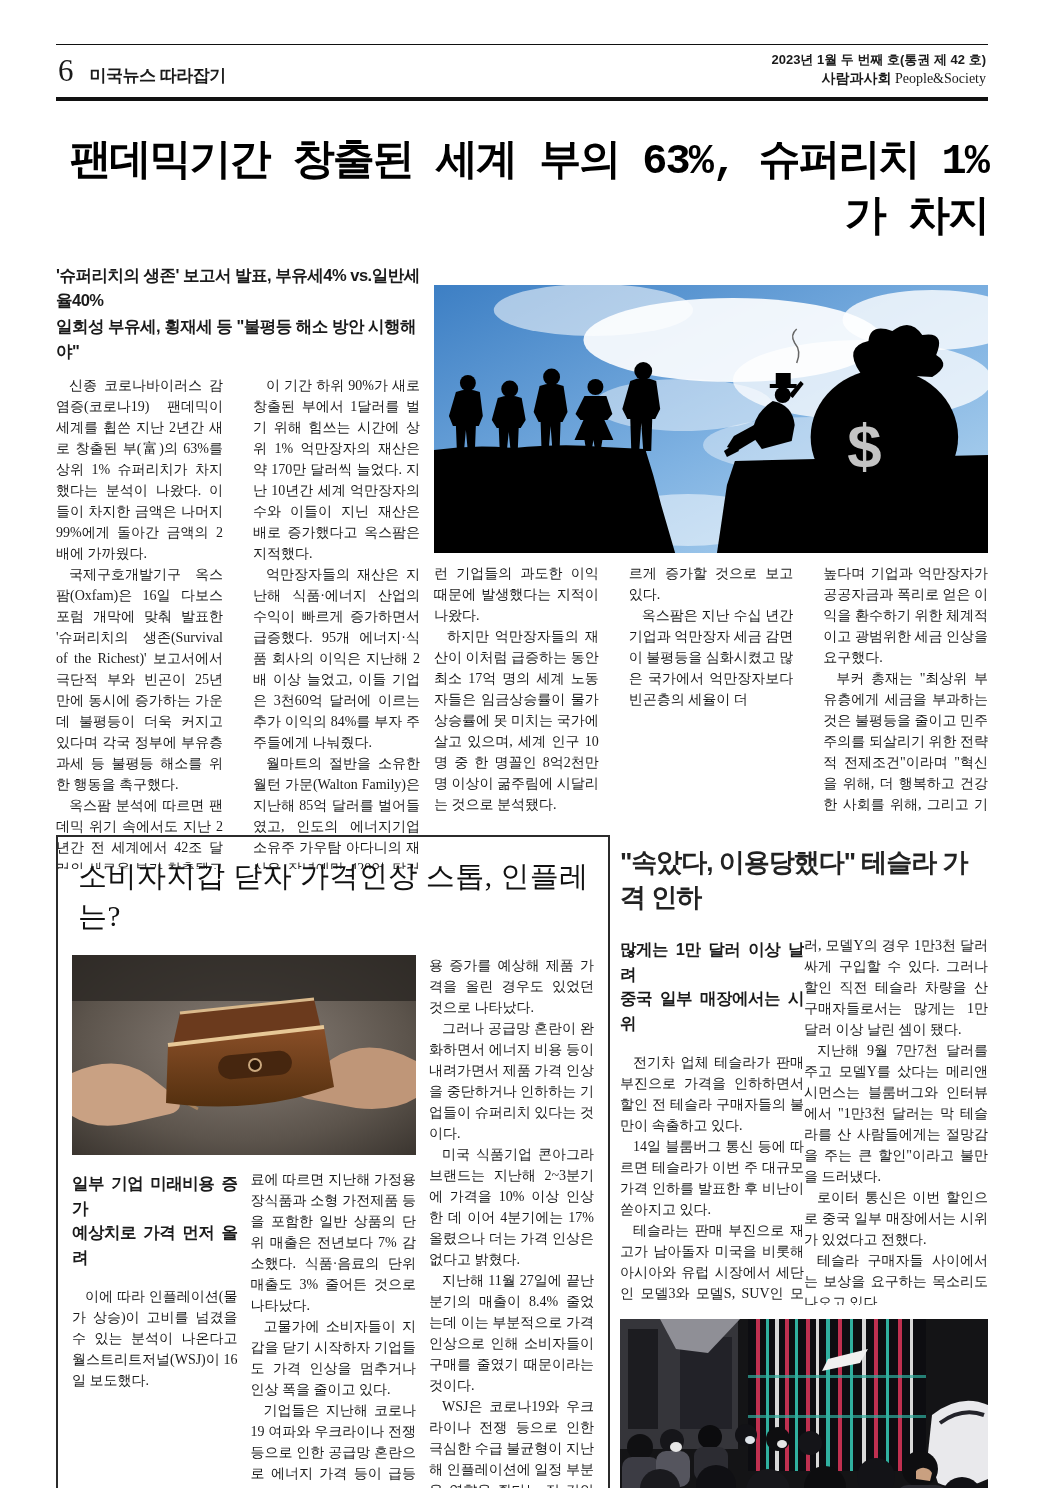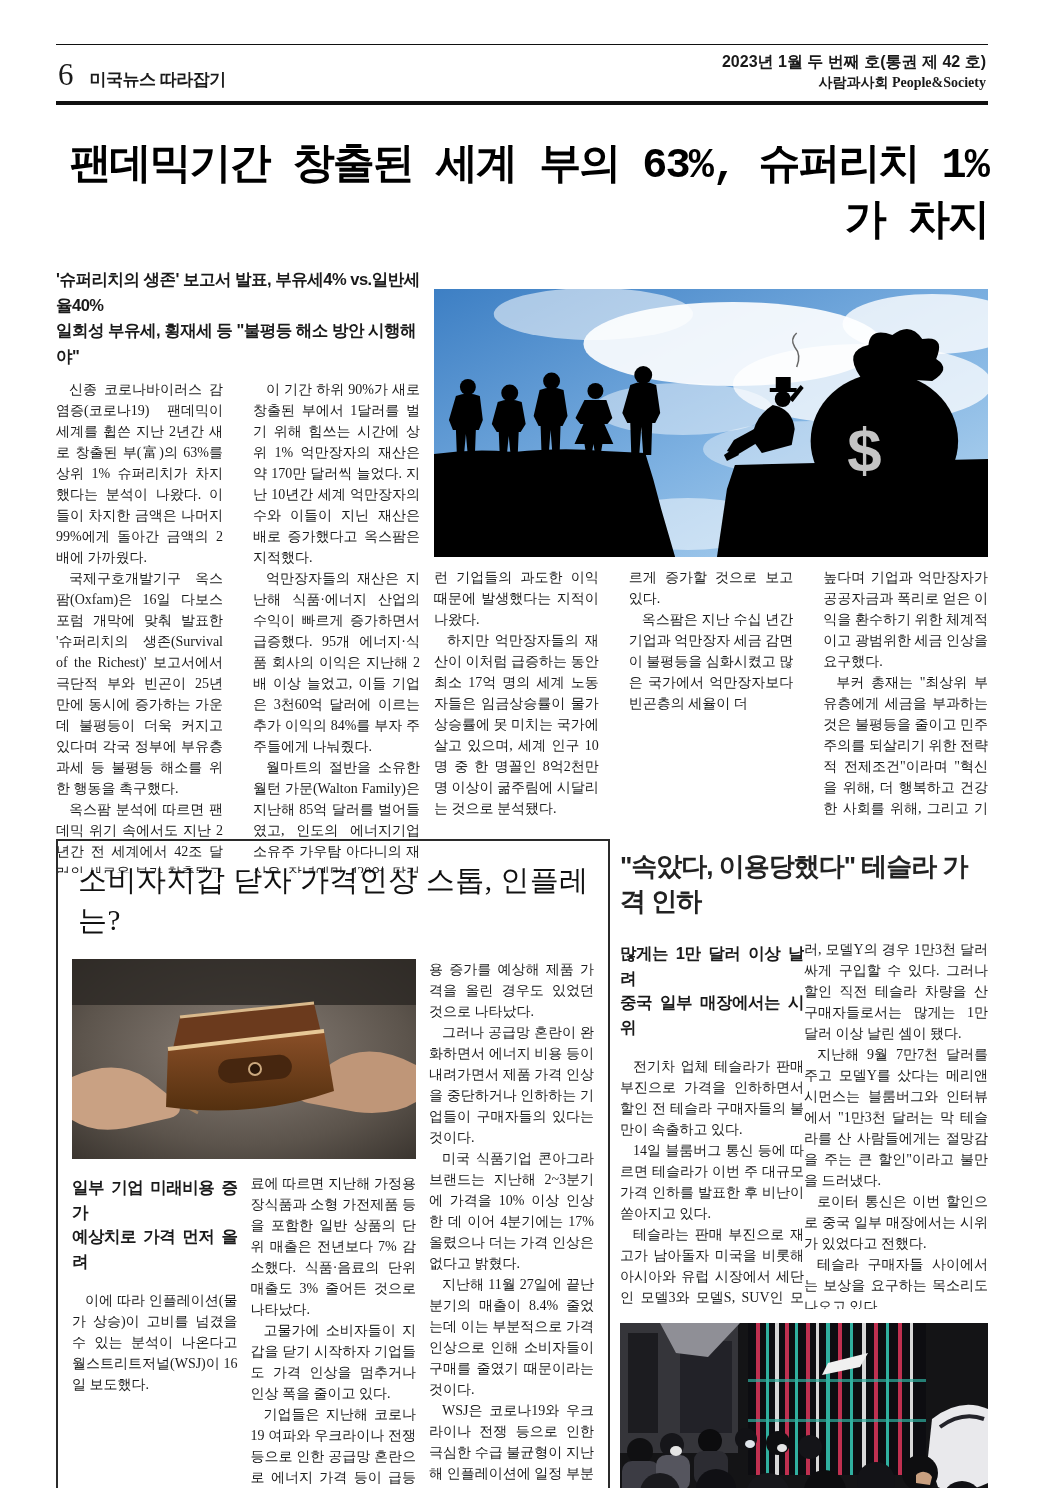--- a/index.html
+++ b/index.html
@@ -11,24 +11,24 @@
   
   .header {
     border-top:1px solid #111; border-bottom:4px solid #111;
     display:flex; justify-content:space-between; align-items:flex-end;
     padding:6px 2px 8px 2px;
   }
   .header-left { display:flex; align-items:baseline; gap:16px; }
   .page-num { font-size:31px; font-family:"Liberation Serif",serif; }
   .section-title { font-size:17px; font-weight:bold; font-family:"Liberation Sans",sans-serif; letter-spacing:-0.5px; }
   .header-right { text-align:right; line-height:1.4; }
-  .issue-info { font-size:16px; font-weight:bold; font-family:"Liberation Sans",sans-serif;margin-left:36px; }
+  .issue-info { font-size:13px; font-weight:bold; font-family:"Liberation Sans",sans-serif;margin-left:36px; }
   .pub-line { font-size:14px; }
   .pub-kr { font-weight:bold; font-family:"Liberation Sans",sans-serif; }
-  .pub-en { font-family:"Liberation Serif",serif;font-weight:bold; }
+  .pub-en { font-family:"Liberation Serif",serif; }
   
   .main-headline {
     margin:30px 0 0 0; text-align:right;
     font-family:Liberation Mono, monospace; font-weight:900;
     font-size:42px; letter-spacing:-2px; color:#000;
   }
   
   .a1-body { display:flex; gap:14px; margin-top:20px; height:560px; }
   .a1-left { width:364px; flex:none; }
   .a1-sub {
@@ -239,21 +239,21 @@
             </div>
             <div class="ncol">
                 <p class="cont">료에 따르면 지난해 가정용 장식품과 소형 가전제품 등을 포함한 일반 상품의 단위 매출은 전년보다 7% 감소했다. 식품·음료의 단위 매출도 3% 줄어든 것으로 나타났다.</p>
                 <p>고물가에 소비자들이 지갑을 닫기 시작하자 기업들도 가격 인상을 멈추거나 인상 폭을 줄이고 있다.</p>
                 <p>기업들은 지난해 코로나19 여파와 우크라이나 전쟁 등으로 인한 공급망 혼란으로 에너지 가격 등이 급등하면서 생산비용이 늘어나자 가격 인상에 나섰다.</p>
               </div>
           </div>
         </div>
         <div class="ncol a2-colC">
             <p class="cont">용 증가를 예상해 제품 가격을 올린 경우도 있었던 것으로 나타났다.</p>
-            <p>그러나 공급망 혼란이 완화하면서 에너지 비용 등이 내려가면서 제품 가격 인상을 중단하거나 인하하는 기업들이 구매자들의 있다는 것이다.</p>
+            <p>그러나 공급망 혼란이 완화하면서 에너지 비용 등이 내려가면서 제품 가격 인상을 중단하거나 인하하는 기업들이 슈퍼리치 있다는 것이다.</p>
             <p>미국 식품기업 콘아그라 브랜드는 지난해 2~3분기에 가격을 10% 이상 인상한 데 이어 4분기에는 17% 올렸으나 더는 가격 인상은 없다고 밝혔다.</p>
             <p>지난해 11월 27일에 끝난 분기의 매출이 8.4% 줄었는데 이는 부분적으로 가격 인상으로 인해 소비자들이 구매를 줄였기 때문이라는 것이다.</p>
             <p>WSJ은 코로나19와 우크라이나 전쟁 등으로 인한 극심한 수급 불균형이 지난해 인플레이션에 일정 부분을 영향을 줬다는 점 감안하면 기업들의 생산 비용이 내려가고 있다는 것은 경제에 좋은 신호라고 해석했다. 그러나 비용 압박이 줄었다고 해서 인플레이션 압력이 사라지는 것은 아니라고 WSJ은 지적했다.</p>
           </div>
       </div>
     </div>
 
     <div class="article3">
       <h2 class="a3-headline">"속았다, 이용당했다" 테슬라 가격 인하</h2>
       <div class="a3-cols">

